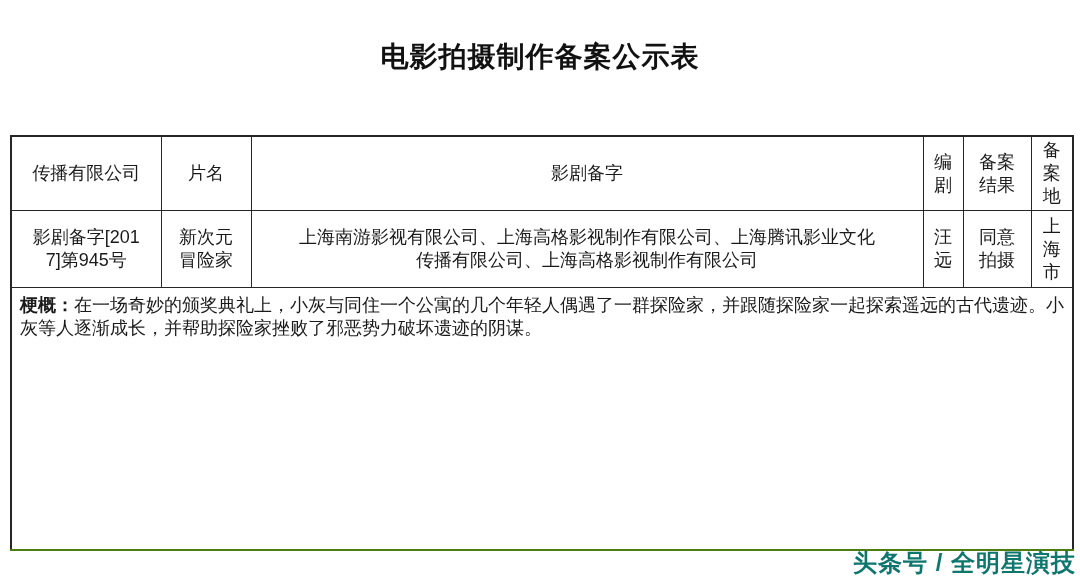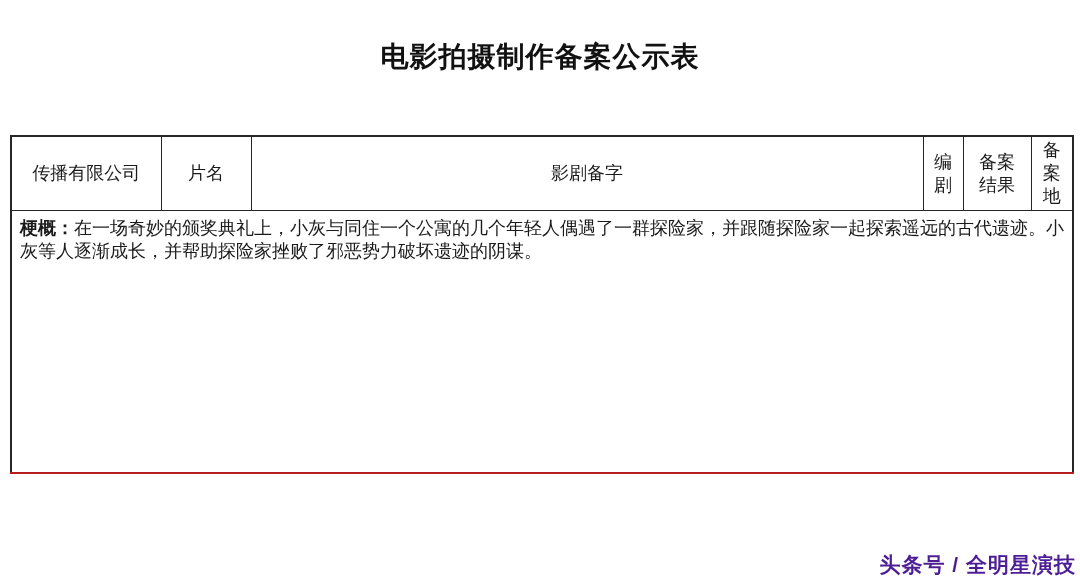--- a/index.html
+++ b/index.html
@@ -48,28 +48,28 @@
   }
   tr.header-row { height: 71px; }
   tr.data-row   { height: 77px; }
   tr.synopsis-row td {
     height: 262px;
     text-align: left;
     vertical-align: top;
     padding: 6px 8px;
     white-space: normal;
   }
-  tr.synopsis-row td { border-bottom: 2px solid #b91c1c; }
+  tr.synopsis-row td { border-bottom: 2px solid #4d7c0f; }
   .syn-label { font-weight: bold; }
   .watermark {
     position: absolute;
     right: 4px; bottom: 2px;
-    font-size: 21px;
+    font-size: 24px;
     font-weight: bold;
-    color: #4c1d95;
+    color: #0f766e;
     text-shadow: 1px 1px 0 #ffffff, 2px 2px 1px rgba(255,255,255,0.85);
     letter-spacing: 1px;
   }
 </style>
 </head>
 <body>
 
 <div class="page">
 
   <h1 class="title">电影拍摄制作备案公示表</h1>
@@ -89,20 +89,35 @@
         <th>片名</th>
         <th>影剧备字</th>
         <th>编
 剧</th>
         <th>备案
 结果</th>
         <th>备
 案
 地</th>
       </tr>
+      <tr class="data-row">
+        <td>影剧备字[201
+7]第945号</td>
+        <td>新次元
+冒险家</td>
+        <td>上海南游影视有限公司、上海高格影视制作有限公司、上海腾讯影业文化
+传播有限公司、上海高格影视制作有限公司</td>
+        <td>汪
+远</td>
+        <td>同意
+拍摄</td>
+        <td>上
+海
+市</td>
+      </tr>
       <tr class="synopsis-row">
         <td colspan="6"><span class="syn-label">梗概：</span><span>在一场奇妙的颁奖典礼上，小灰与同住一个公寓的几个年轻人偶遇了一群探险家，并跟随探险家一起探索遥远的古代遗迹。小灰等人逐渐成长，并帮助探险家挫败了邪恶势力破坏遗迹的阴谋。</span></td>
       </tr>
     </tbody>
   </table>
 
   <div class="watermark">头条号 / 全明星演技</div>
 
 </div>
 

